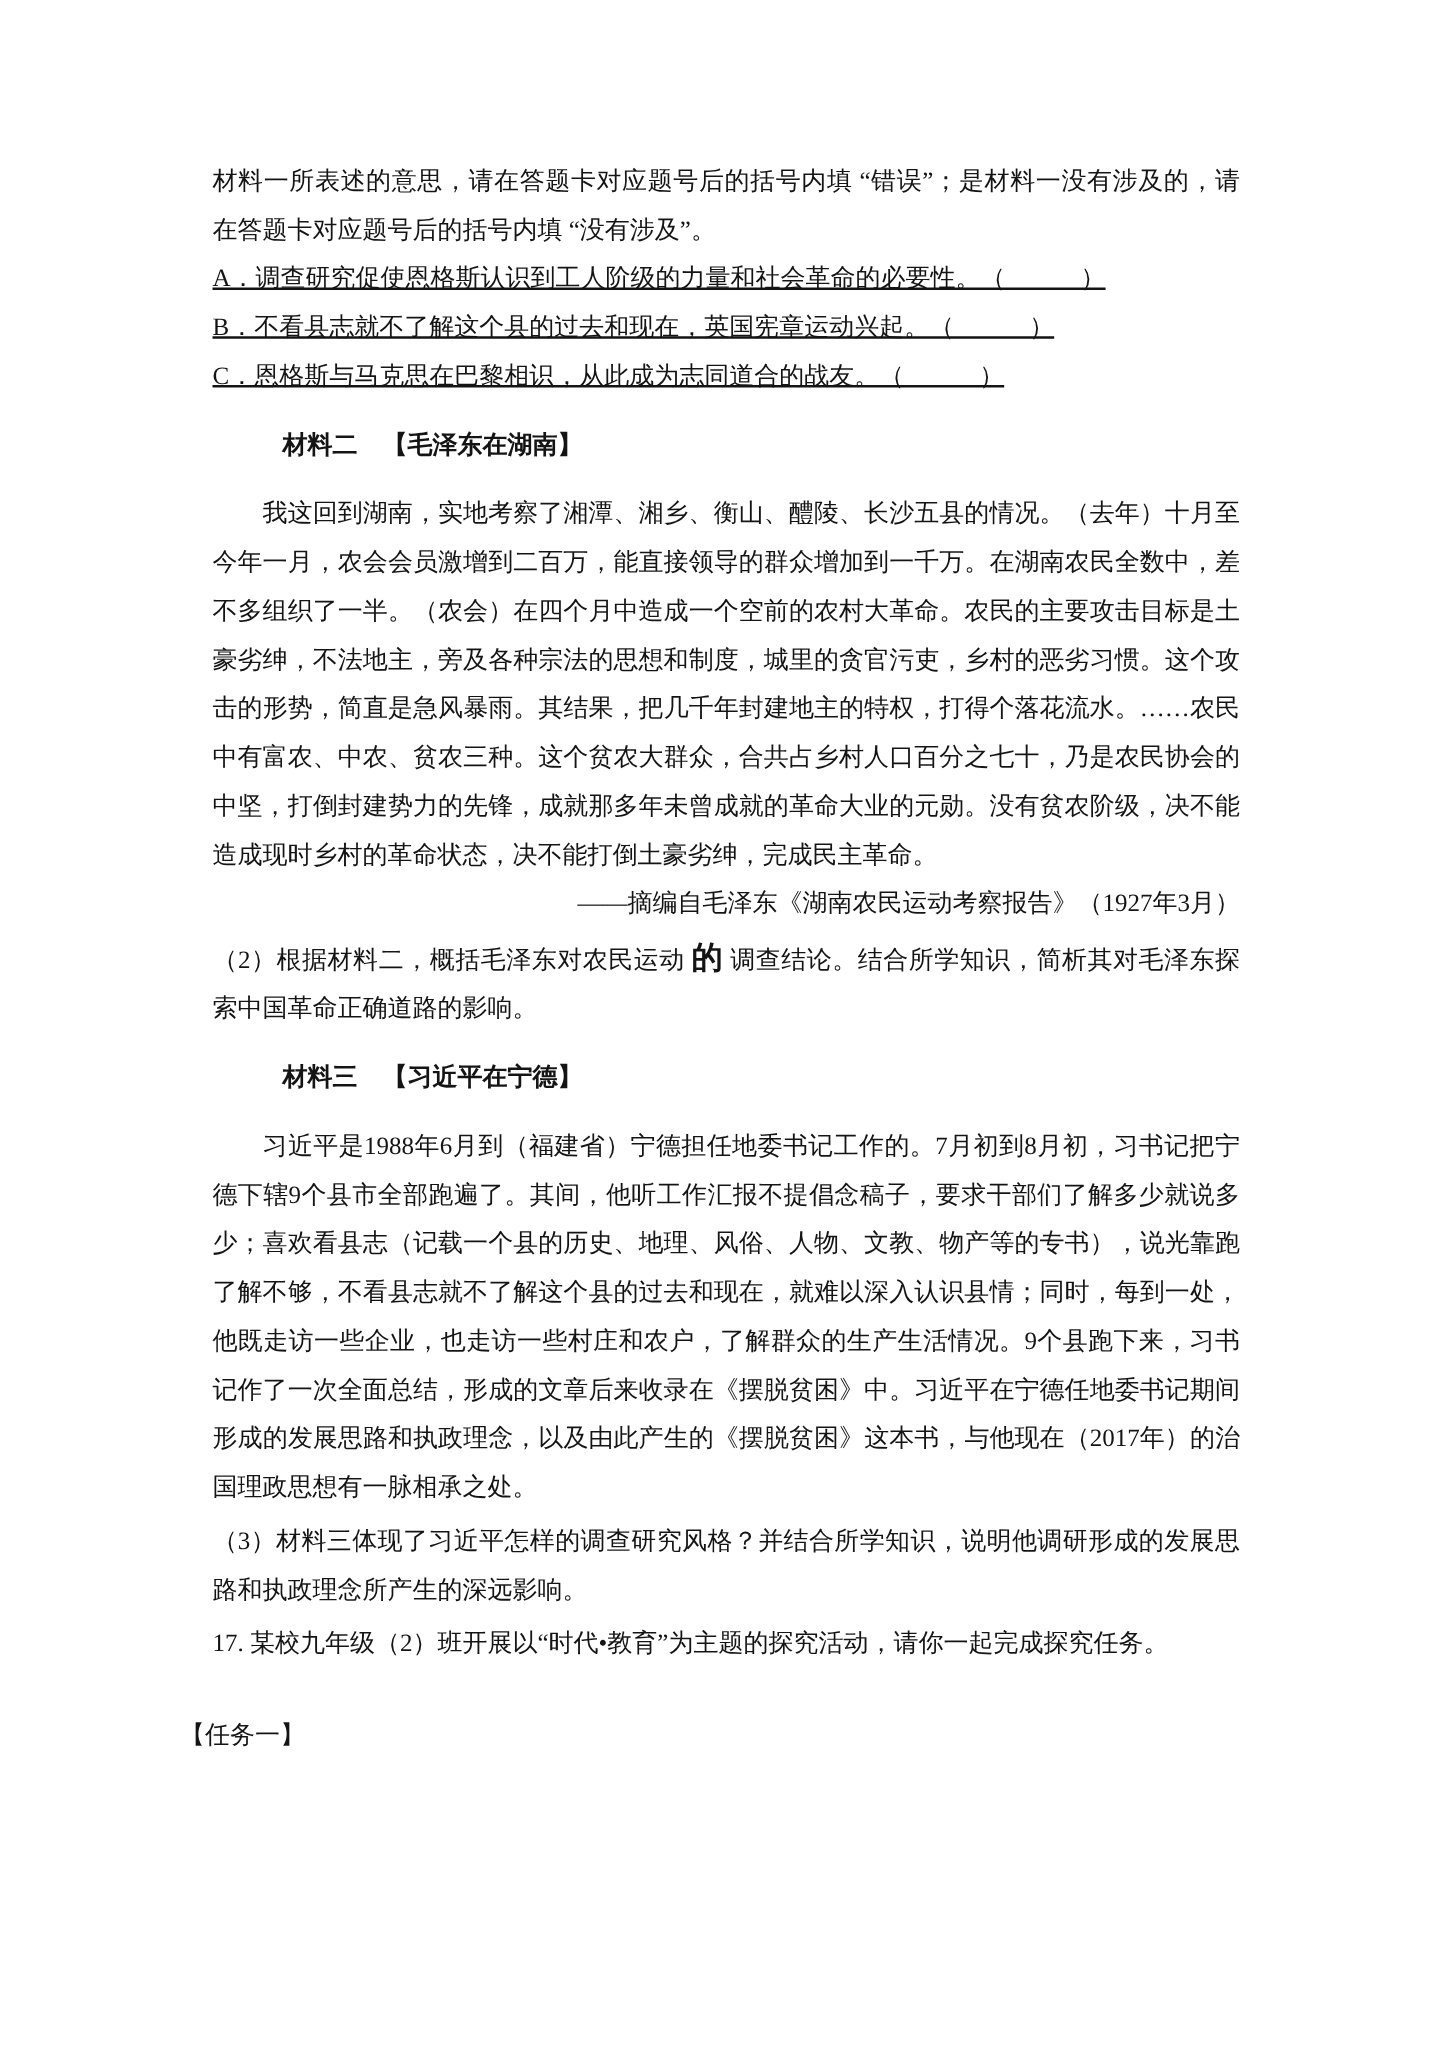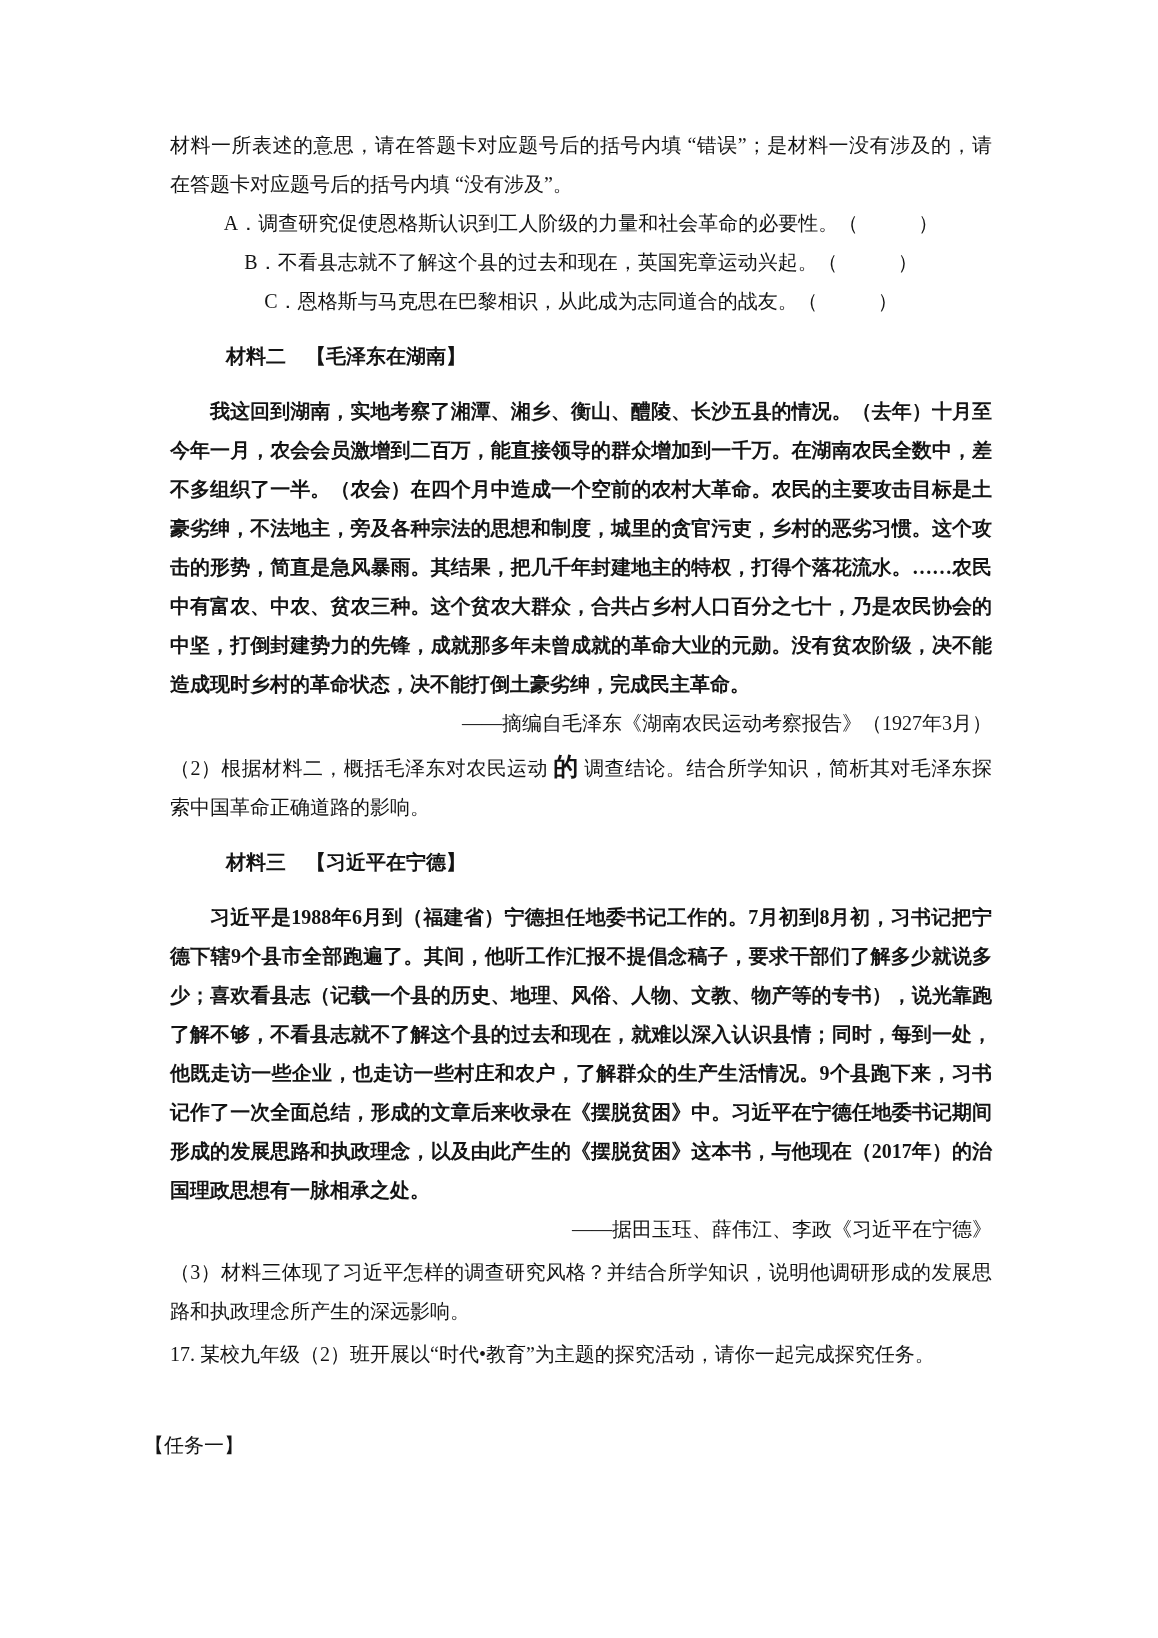--- a/index.html
+++ b/index.html
@@ -14,40 +14,40 @@
     font-size: 20px;
     line-height: 39px;
     color: #141414;
     overflow: hidden;
   }
   .para {
     margin: 0;
     text-align: justify;
     text-align-last: left;
   }
-  .option { margin: 0; text-align: center; }
+  .option { margin: 0; text-align: left; text-decoration: underline; }
   .heading {
     margin: 16px;
     font-weight: bold;
     text-indent: 2em;
     text-align: left;
   }
-  .body-indent { text-indent: 2em; font-weight: bold; }
+  .body-indent { text-indent: 2em; }
   .source {
     margin: 0;
     text-align: left;
     text-align-last: right;
   }
   .question { margin: 4px 0 0 0; }
   .emph-char {
     font-weight: bold;
     font-size: 25px;
   }
   .task {
-    margin-top: 52px;
+    margin-top: 34px;
     margin-left: -26px;
     text-align: left;
   }
 </style>
 </head>
 <body>
 
 <div class="page">
 
   <p class="para">材料一所表述的意思，请在答题卡对应题号后的括号内填 “错误”；是材料一没有涉及的，请在答题卡对应题号后的括号内填 “没有涉及”。</p>
@@ -57,20 +57,19 @@
   <p class="option">C．恩格斯与马克思在巴黎相识，从此成为志同道合的战友。（　　　）</p>
 
   <p class="heading">材料二　【毛泽东在湖南】</p>
   <p class="para body-indent">我这回到湖南，实地考察了湘潭、湘乡、衡山、醴陵、长沙五县的情况。（去年）十月至今年一月，农会会员激增到二百万，能直接领导的群众增加到一千万。在湖南农民全数中，差不多组织了一半。（农会）在四个月中造成一个空前的农村大革命。农民的主要攻击目标是土豪劣绅，不法地主，旁及各种宗法的思想和制度，城里的贪官污吏，乡村的恶劣习惯。这个攻击的形势，简直是急风暴雨。其结果，把几千年封建地主的特权，打得个落花流水。……农民中有富农、中农、贫农三种。这个贫农大群众，合共占乡村人口百分之七十，乃是农民协会的中坚，打倒封建势力的先锋，成就那多年未曾成就的革命大业的元勋。没有贫农阶级，决不能造成现时乡村的革命状态，决不能打倒土豪劣绅，完成民主革命。</p>
   <p class="source">——摘编自毛泽东《湖南农民运动考察报告》（1927年3月）</p>
 
   <p class="para question"><span>（2）根据材料二，概括毛泽东对农民运动 </span><span class="emph-char">的</span><span> 调查结论。结合所学知识，简析其对毛泽东探索中国革命正确道路的影响。</span></p>
 
   <p class="heading">材料三　【习近平在宁德】</p>
   <p class="para body-indent">习近平是1988年6月到（福建省）宁德担任地委书记工作的。7月初到8月初，习书记把宁德下辖9个县市全部跑遍了。其间，他听工作汇报不提倡念稿子，要求干部们了解多少就说多少；喜欢看县志（记载一个县的历史、地理、风俗、人物、文教、物产等的专书），说光靠跑了解不够，不看县志就不了解这个县的过去和现在，就难以深入认识县情；同时，每到一处，他既走访一些企业，也走访一些村庄和农户，了解群众的生产生活情况。9个县跑下来，习书记作了一次全面总结，形成的文章后来收录在《摆脱贫困》中。习近平在宁德任地委书记期间形成的发展思路和执政理念，以及由此产生的《摆脱贫困》这本书，与他现在（2017年）的治国理政思想有一脉相承之处。</p>
-  <p class="source">——据田玉珏、薛伟江、李政《习近平在宁德》</p>
 
   <p class="para question">（3）材料三体现了习近平怎样的调查研究风格？并结合所学知识，说明他调研形成的发展思路和执政理念所产生的深远影响。</p>
   <p class="para question">17. 某校九年级（2）班开展以“时代•教育”为主题的探究活动，请你一起完成探究任务。</p>
 
   <p class="para task">【任务一】</p>
 
 </div>
 
 </body></html>

